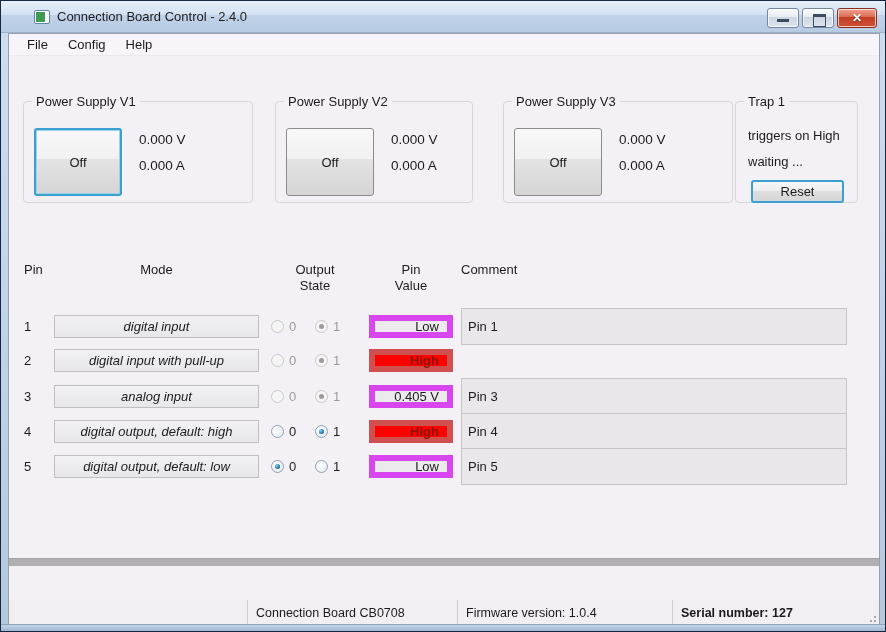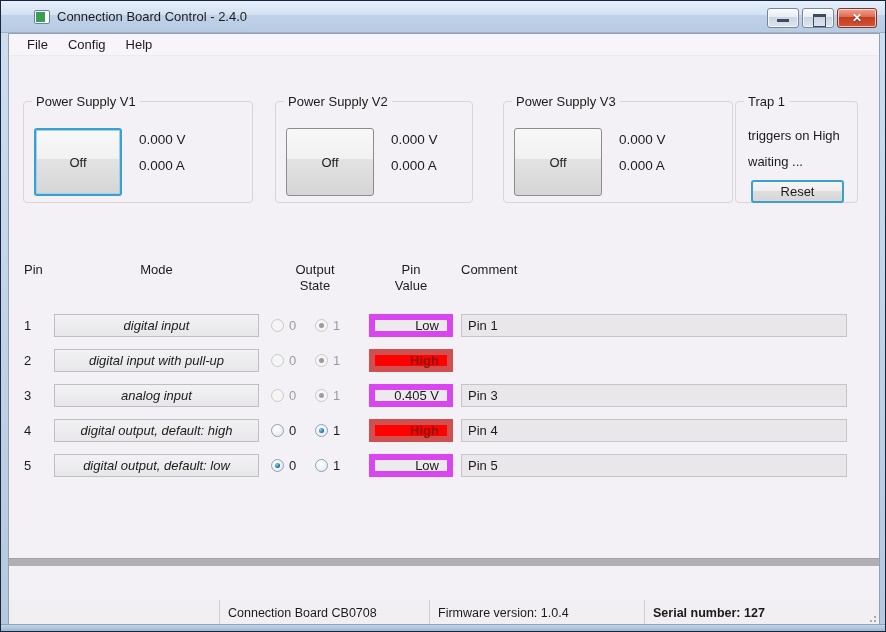--- a/index.html
+++ b/index.html
@@ -86,31 +86,31 @@
     border-radius:50%;
     background:radial-gradient(circle at 35% 35%, #7fd4f5 0%, #2e7cb0 55%, #123f63 100%); }
   .radio.disabled { border-color:#c9c9c9; background:#f5f5f5; }
   .radio.disabled.checked::after { background:#9c9c9c; }
   .radio-label { font-size:13px; }
   .radio-cell.disabled .radio-label { color:#9b9b9b; }
   .val-box { height:23px; border:6px solid #d946ef; background:#eceaed;
     display:flex; align-items:center; justify-content:flex-end; padding-right:8px;
     font-size:13px; }
   .val-box.alert { background:#fe0100; border-color:#d05050; color:#8b1509; font-weight:bold; }
-  .comment-field { height:23px; border:1px solid #c6c4c8; background:#e9e7ea;
+  .comment-field { height:37px; border:1px solid #c6c4c8; background:#e9e7ea;
     display:flex; align-items:center; padding-left:6px; font-size:13px;
     font-family:"Liberation Sans",sans-serif; color:#1b1b1b; }
 
   
   .bottom-strip { height:8px; background:#b2afb3; border-top:1px solid #a5a2a6; }
   .statusbar { height:25px; background:#f2eff3; display:flex; align-items:stretch;
     position:relative; font-size:12.5px; }
   .sb-sec { display:flex; align-items:center; padding-left:8px; }
   .sb-sec + .sb-sec { border-left:1px solid #cfccd1; }
-  .sb-0 { width:210px; } .sb-1 { width:210px; } .sb-2 { width:215px; } .sb-3 { flex:1;font-weight:bold; }
+  .sb-0 { width:210px; } .sb-1 { width:210px;margin-left:28px; } .sb-2 { width:215px; } .sb-3 { flex:1;font-weight:bold; }
   .size-grip { position:absolute; right:2px; bottom:2px; width:12px; height:12px; }
   .size-grip i { position:absolute; width:2px; height:2px; background:#aaa7ab; }
   .size-grip i:nth-child(1){ right:1px; bottom:1px; }
   .size-grip i:nth-child(2){ right:1px; bottom:5px; }
   .size-grip i:nth-child(3){ right:5px; bottom:1px; }
 
   .bottom-frame { position:absolute; left:0; right:0; bottom:0; height:7px;
     background:linear-gradient(180deg,#c3d4e7,#9fb6d0); border-top:1px solid #8fa3bc; }
 </style>
 </head>

